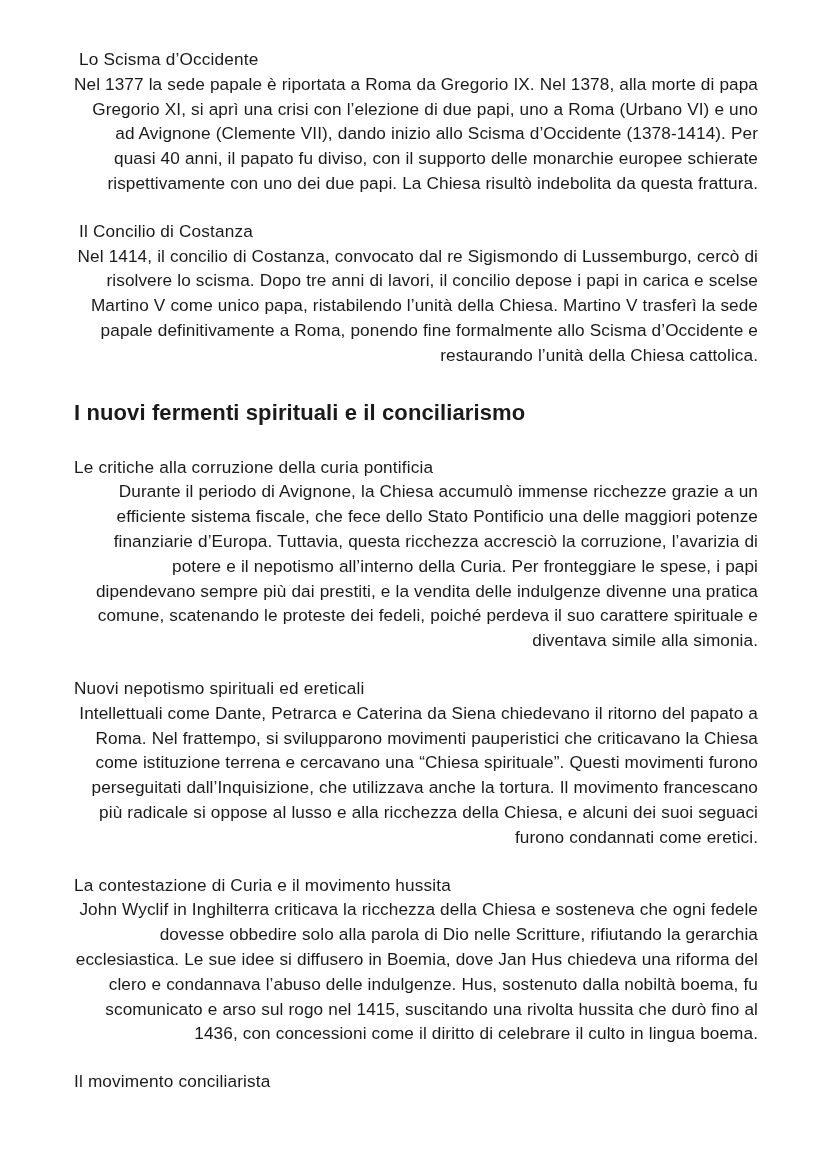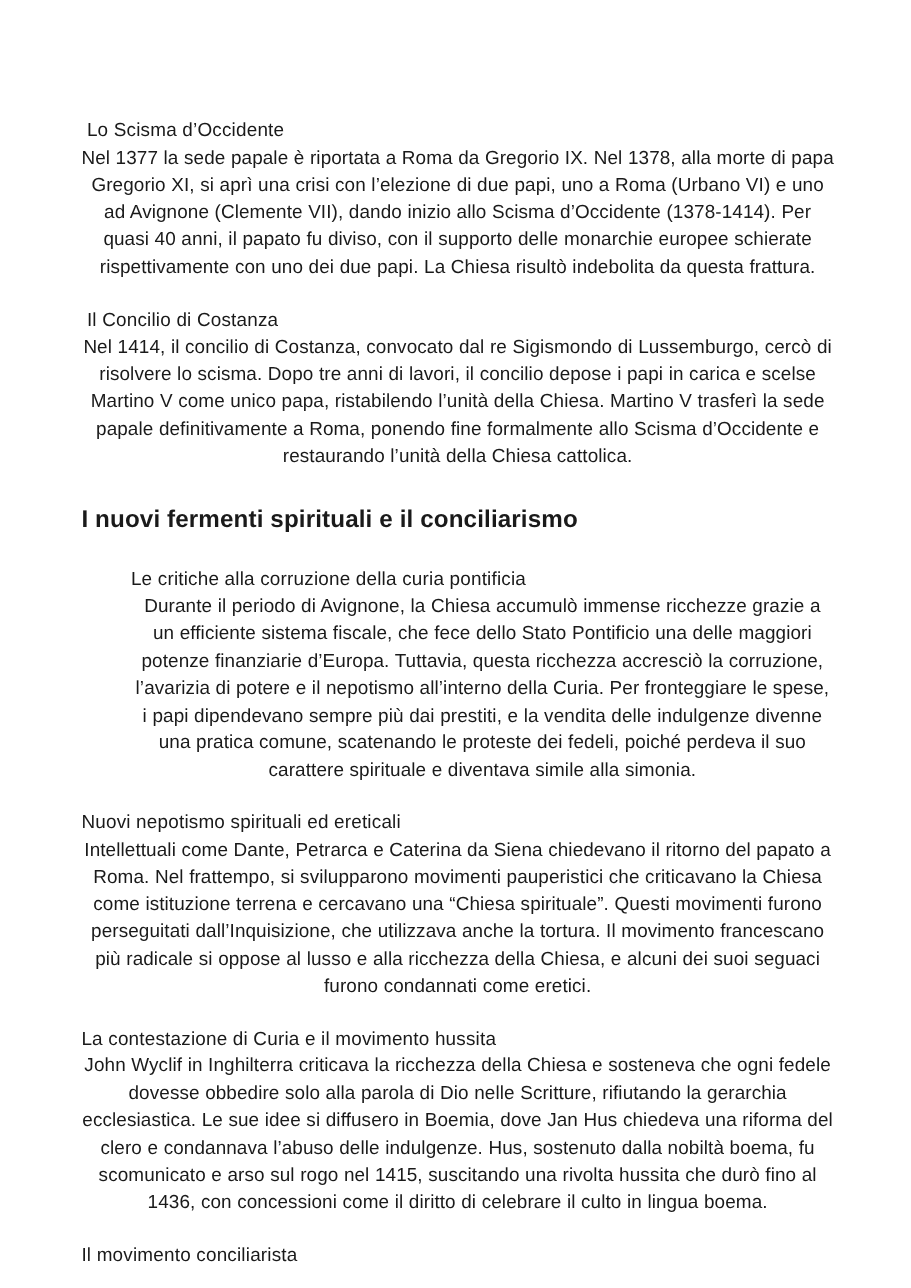--- a/index.html
+++ b/index.html
@@ -15,21 +15,21 @@
     font-family: "Liberation Sans", sans-serif;
     color: #1a1a1a;
     -webkit-font-smoothing: antialiased;
   }
 
   .page {
     box-sizing: border-box;
     width: 756px;
     height: 1171px;
     background: #ffffff;
-    padding: 106px 72px 0 74px;
+    padding: 47px 72px 0 74px;
   }
 
   .doc-body {
     width: 684px;
   }
 
   .section {
     margin-bottom: 23px;
   }
   .section:last-child {
@@ -47,36 +47,36 @@
   .subheading.indented {
     padding-left: 5px;
   }
 
   .para {
     font-size: 17.2px;
     line-height: 24.8px;
     font-weight: normal;
     letter-spacing: 0.005em;
     margin: 0;
-    text-align: center;
+    text-align: right;
     white-space: normal;
     word-spacing: 0.01em;
   }
 
   .heading-main {
     font-size: 22px;
     line-height: 25px;
     font-weight: bold;
     letter-spacing: 0.005em;
     margin: 0;
   }
 
   
   .gap-before-heading { margin-top: 32px; }
-  .gap-after-heading  { margin-top: 30px; margin-left: 45px; }
+  .gap-after-heading  { margin-top: 30px; }
 </style>
 </head>
 <body>
 
 <div class="page">
   <div class="doc-body">
 
     <div class="section">
       <div class="subheading indented">Lo Scisma d’Occidente</div>
       <p class="para">Nel 1377 la sede papale è riportata a Roma da Gregorio IX. Nel 1378, alla morte di papa Gregorio XI, si aprì una crisi con l’elezione di due papi, uno a Roma (Urbano VI) e uno ad Avignone (Clemente VII), dando inizio allo Scisma d’Occidente (1378-1414). Per quasi 40 anni, il papato fu diviso, con il supporto delle monarchie europee schierate rispettivamente con uno dei due papi. La Chiesa risultò indebolita da questa frattura.</p>

